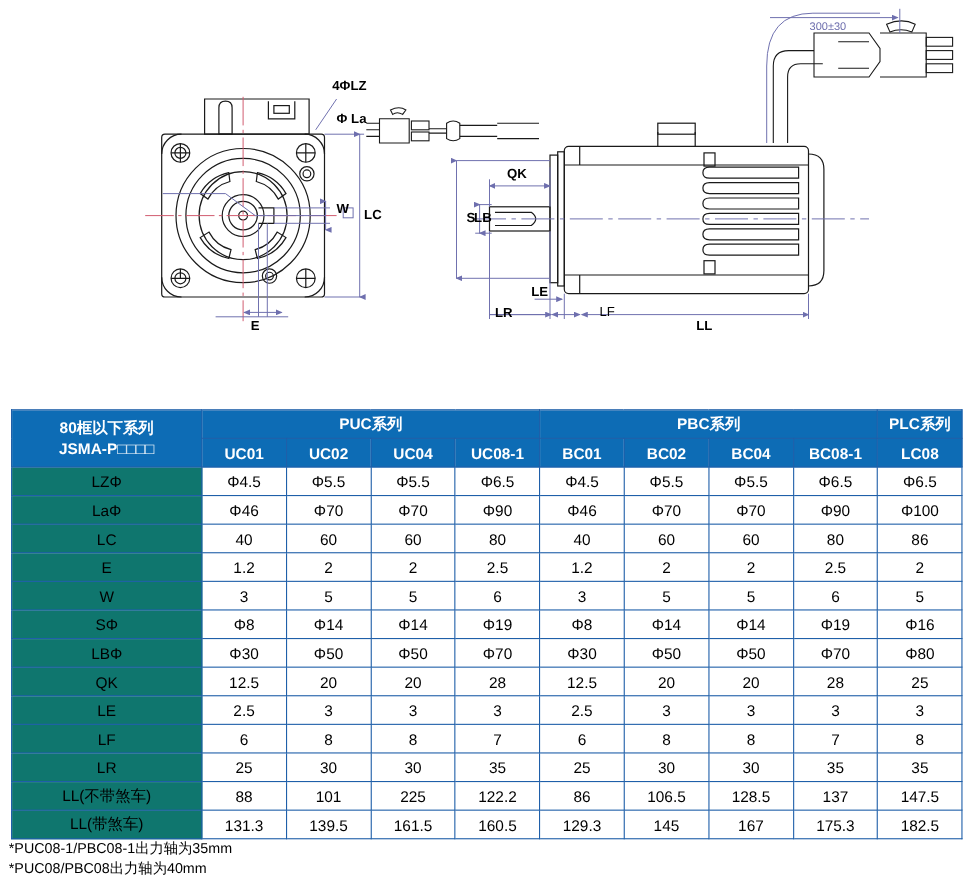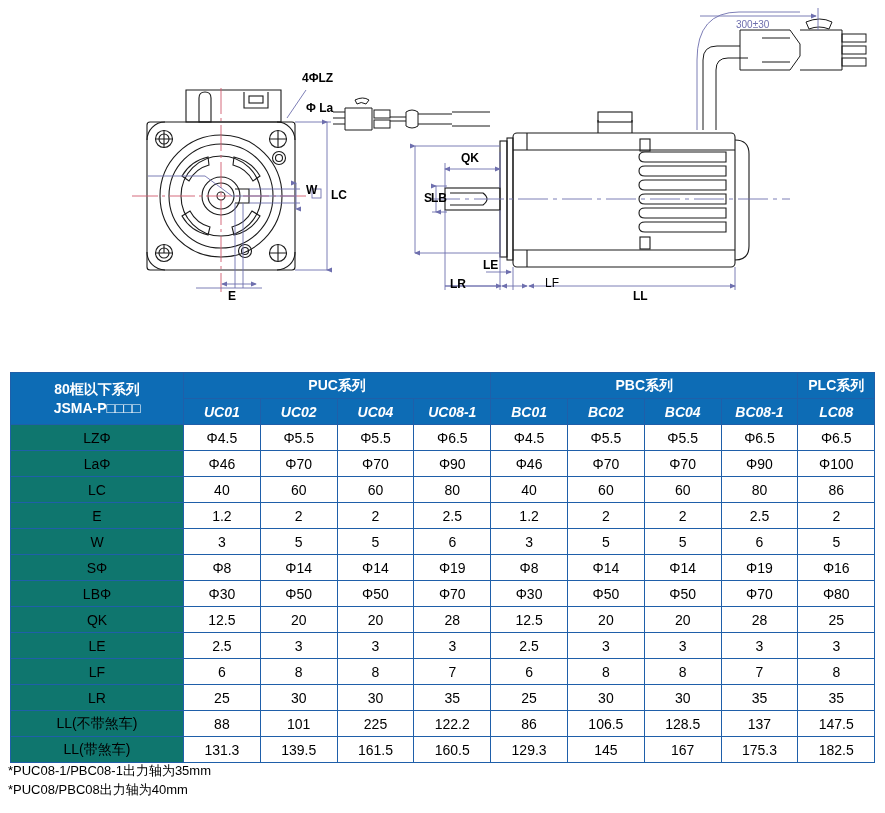--- a/index.html
+++ b/index.html
@@ -72,21 +72,21 @@
     color: #ffffff;
     font-weight: bold;
     border: 1px solid #0d6cb5;
   }
   thead th.corner {
     height: 52px;
     line-height: 1.35;
     font-size: 14px;
   }
   thead th.group { height: 26px; font-size: 14px; }
-  thead th.model { height: 26px; font-size: 15px; font-style: italic; }
+  thead th.model { height: 26px; font-size: 15px; }
   tbody td.rowlabel {
     font-size: 14px;
     background: #0f766e;
     color: #000;
   }
   tbody td.val {
     font-size: 14px;
     color: #000;
   }
   .col-label { width: 173px; }

